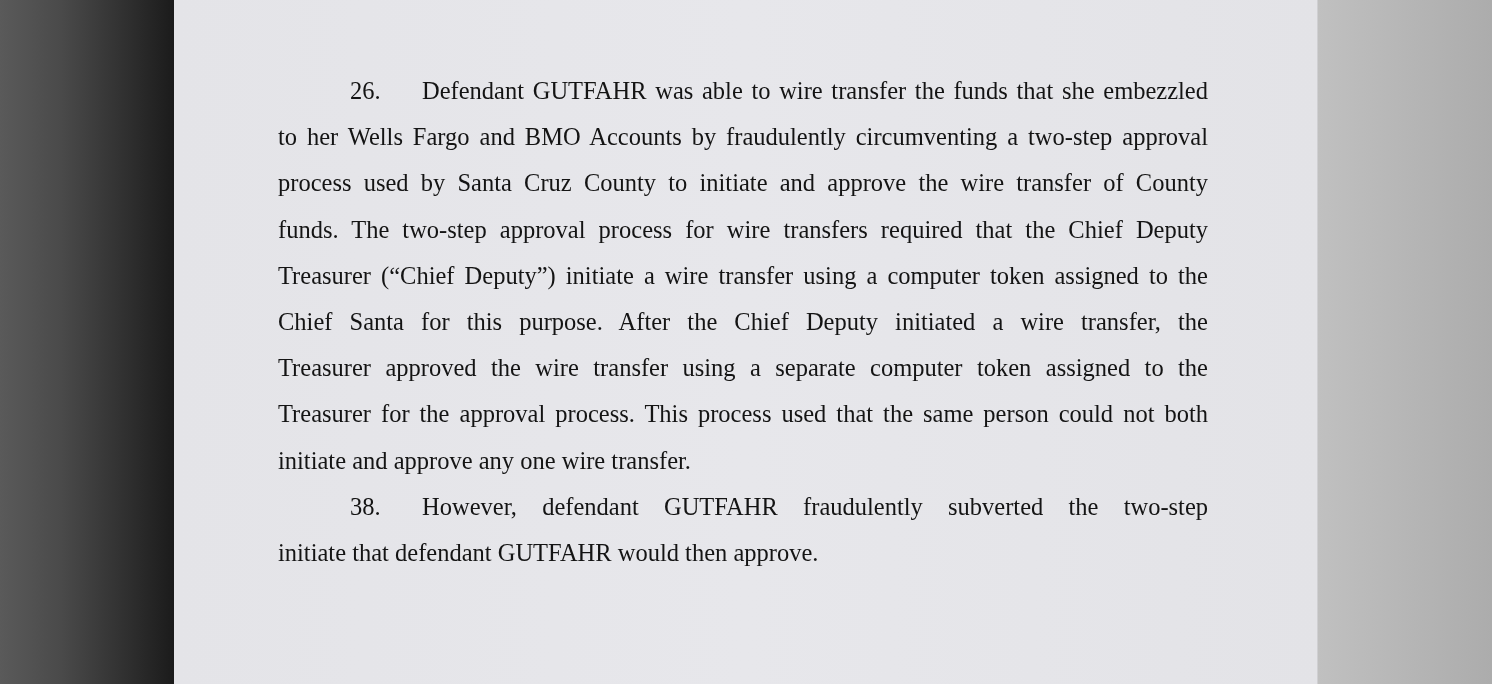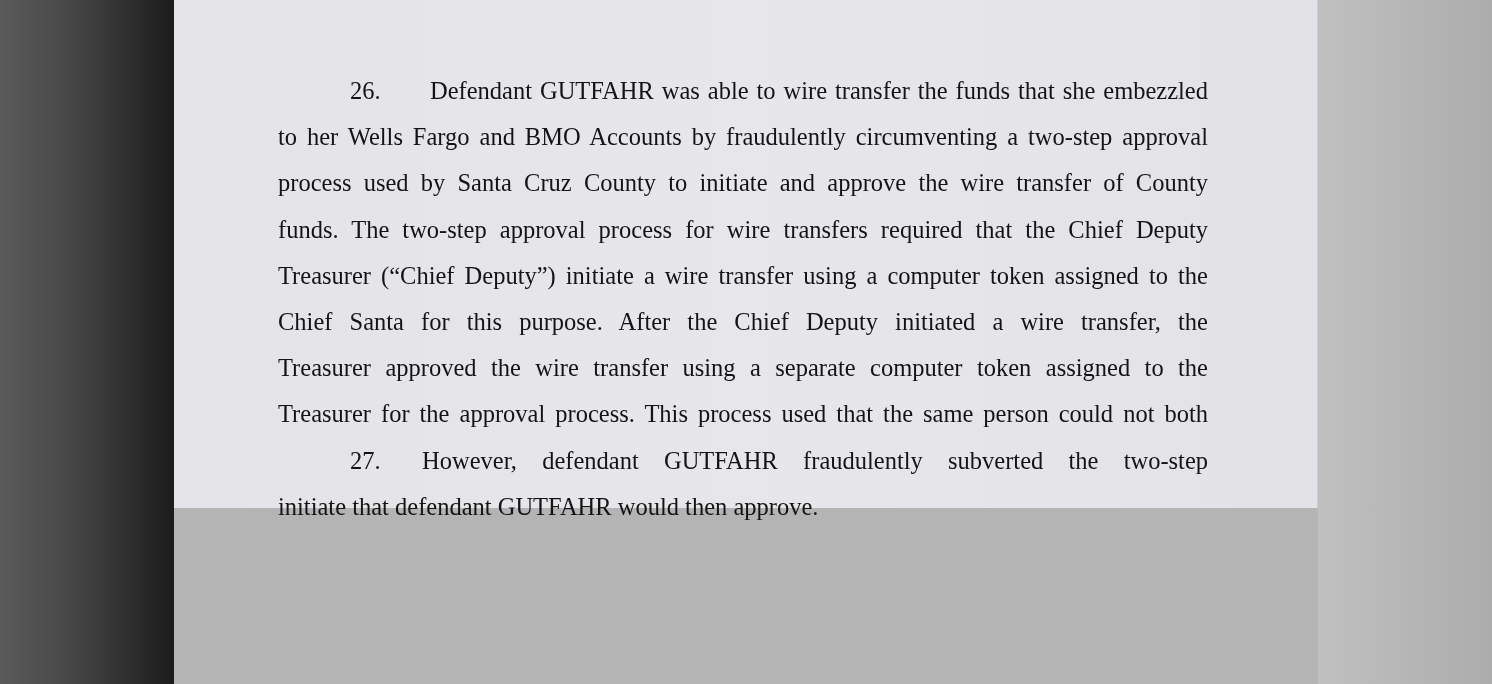--- a/index.html
+++ b/index.html
@@ -22,21 +22,21 @@
     }
     .bg-right {
       position: absolute;
       left: 1318px; top: 0;
       width: 174px; height: 684px;
       background: linear-gradient(to right, #c0c0c0 0%, #b6b6b6 50%, #acacac 100%);
     }
     .paper {
       position: absolute;
       left: 174px; top: 0;
-      width: 1144px; height: 508px;
+      width: 1144px; height: 684px;
       background: linear-gradient(to right, #e4e4e8 0%, #e7e7eb 50%, #e3e3e7 100%);
       box-shadow: -1px 0 0 #cfcfd2 inset;
     }
     .text-block {
       position: absolute;
       left: 104px;
       top: 68px;
       width: 930px;
       color: #141414;
       font-size: 24.5px;
@@ -65,33 +65,34 @@
 
 <div class="bg-left"></div>
 <div class="bg-right"></div>
 
 <div class="paper">
   <div class="text-block">
 
     <div>
       <span class="line indent" style="display: flex;">
           <span class="pnum">26.</span>
-          <span style="flex: 1 1 0%; text-align: justify; text-align-last: justify; white-space: nowrap; margin-left: 8px;">Defendant GUTFAHR was able to wire transfer the funds that she embezzled</span>
+          <span style="flex: 1 1 0%; text-align: justify; text-align-last: justify; white-space: nowrap;">Defendant GUTFAHR was able to wire transfer the funds that she embezzled</span>
         </span>
       <span class="line">to her Wells Fargo and BMO Accounts by fraudulently circumventing a two-step approval</span>
       <span class="line">process used by Santa Cruz County to initiate and approve the wire transfer of County</span>
       <span class="line">funds.  The two-step approval process for wire transfers required that the Chief Deputy</span>
       <span class="line">Treasurer (“Chief Deputy”) initiate a wire transfer using a computer token assigned to the</span>
       <span class="line">Chief Santa for this purpose.  After the Chief Deputy initiated a wire transfer, the</span>
       <span class="line">Treasurer approved the wire transfer using a separate computer token assigned to the</span>
       <span class="line">Treasurer for the approval process.  This process used that the same person could not both</span>
+      <span class="line last">initiate and approve any one wire transfer.</span>
     </div>
 
     <div>
       <span class="line indent" style="display: flex;">
-          <span class="pnum">27.</span>
+          <span class="pnum">38.</span>
           <span style="flex: 1 1 0%; text-align: justify; text-align-last: justify; white-space: nowrap;">However, defendant GUTFAHR fraudulently subverted the two-step</span>
         </span>
       <span class="line last">initiate that defendant GUTFAHR would then approve.</span>
     </div>
 
   </div>
 </div>
 
 </body></html>

